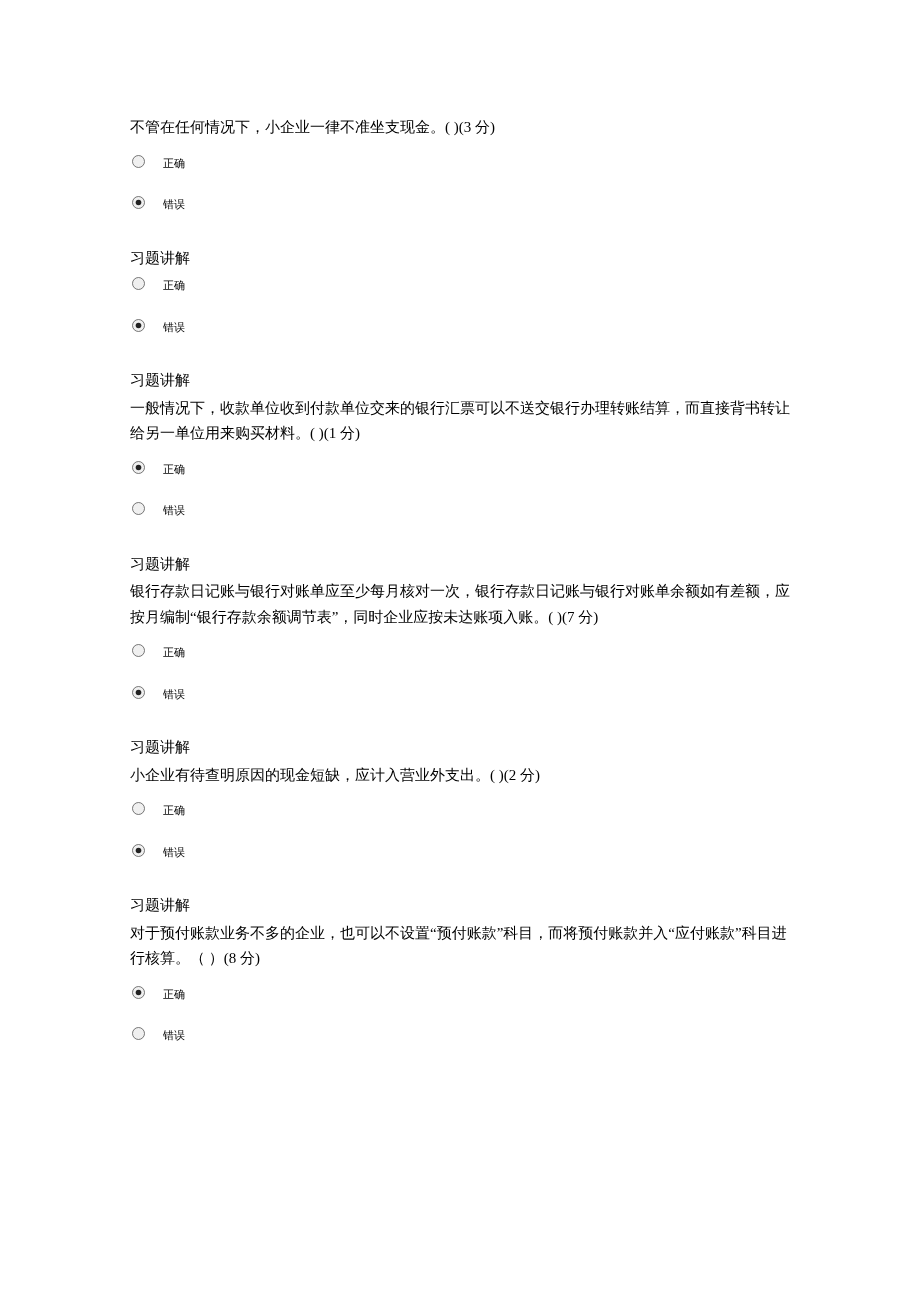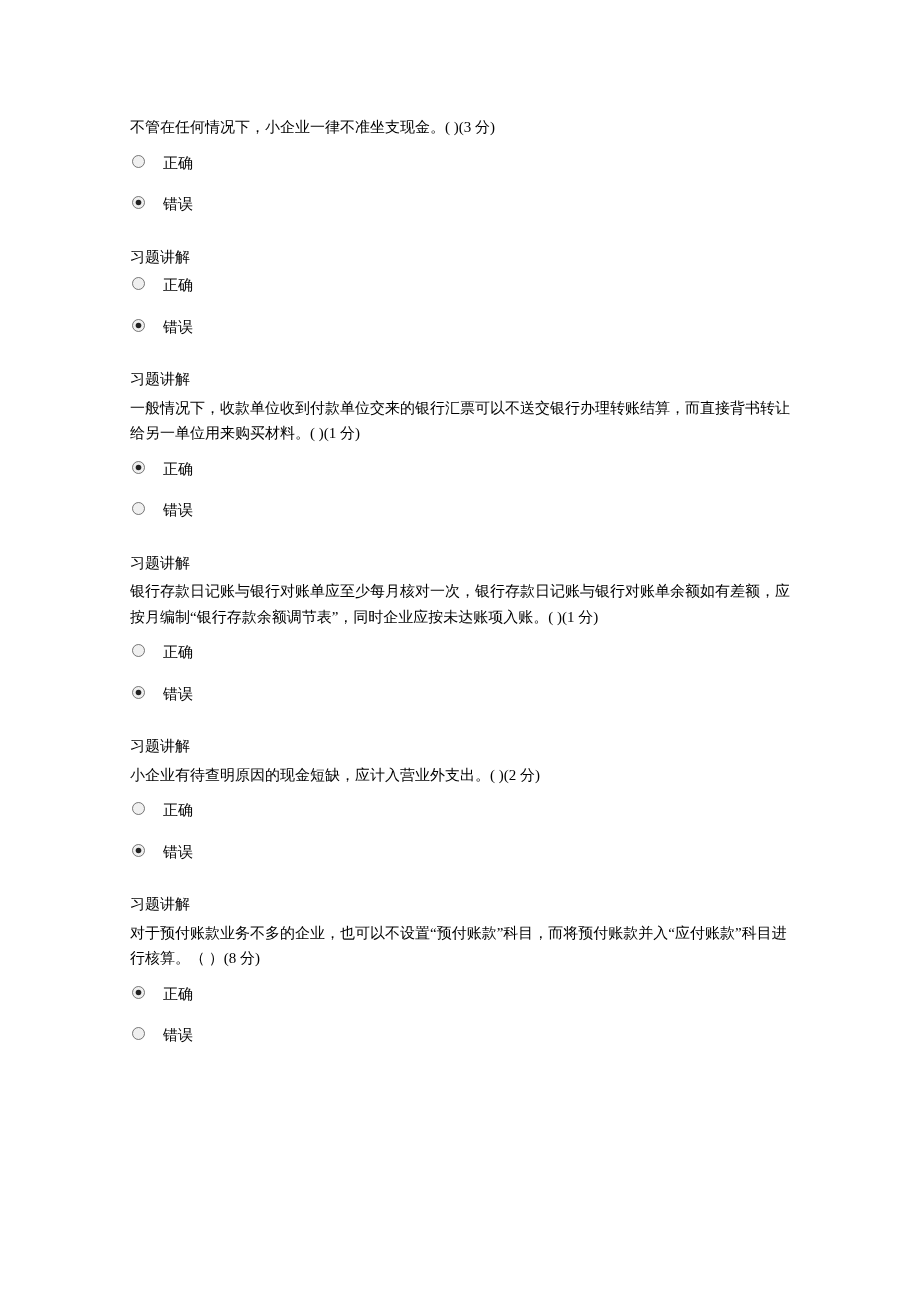--- a/index.html
+++ b/index.html
@@ -25,25 +25,24 @@
       padding-left: 2px;
     }
     .radio {
       width: 13px;
       height: 13px;
       margin-right: 18px;
       margin-top: -6px;
       flex-shrink: 0;
     }
     .option-label {
-      font-size: 15px;
+      font-size: 11px;
     }
     .explain-heading {
       margin-bottom: 2px;
-      font-family: Liberation Mono, monospace;
     }
   </style>
 </head>
 <body>
 
 <div id="container">
     <div class="question-block">
       <div class="question-text">不管在任何情况下，小企业一律不准坐支现金。( )(3 分)</div>
       <div class="option-row">
         <span><svg class="radio" viewBox="0 0 13 13">
@@ -87,21 +86,21 @@
       </div>
       <div class="option-row">
         <span><svg class="radio" viewBox="0 0 13 13">
             <circle cx="6.5" cy="6.5" r="6" fill="#f0f0f0" stroke="#555" stroke-width="0.8"></circle>
           </svg></span>
         <span class="option-label">错误</span>
       </div>
     </div>
     <div class="question-block">
       <div class="explain-heading">习题讲解</div>
-      <div class="question-text">银行存款日记账与银行对账单应至少每月核对一次，银行存款日记账与银行对账单余额如有差额，应按月编制“银行存款余额调节表”，同时企业应按未达账项入账。( )(1 分)</div>
+      <div class="question-text">银行存款日记账与银行对账单应至少每月核对一次，银行存款日记账与银行对账单余额如有差额，应按月编制“银行存款余额调节表”，同时企业应按未达账项入账。( )(7 分)</div>
       <div class="option-row">
         <span><svg class="radio" viewBox="0 0 13 13">
             <circle cx="6.5" cy="6.5" r="6" fill="#f0f0f0" stroke="#555" stroke-width="0.8"></circle>
           </svg></span>
         <span class="option-label">正确</span>
       </div>
       <div class="option-row">
         <span><svg class="radio" viewBox="0 0 13 13">
             <circle cx="6.5" cy="6.5" r="6" fill="#f0f0f0" stroke="#555" stroke-width="0.8"></circle>
             <circle cx="6.5" cy="6.5" r="2.8" fill="#222"></circle>

